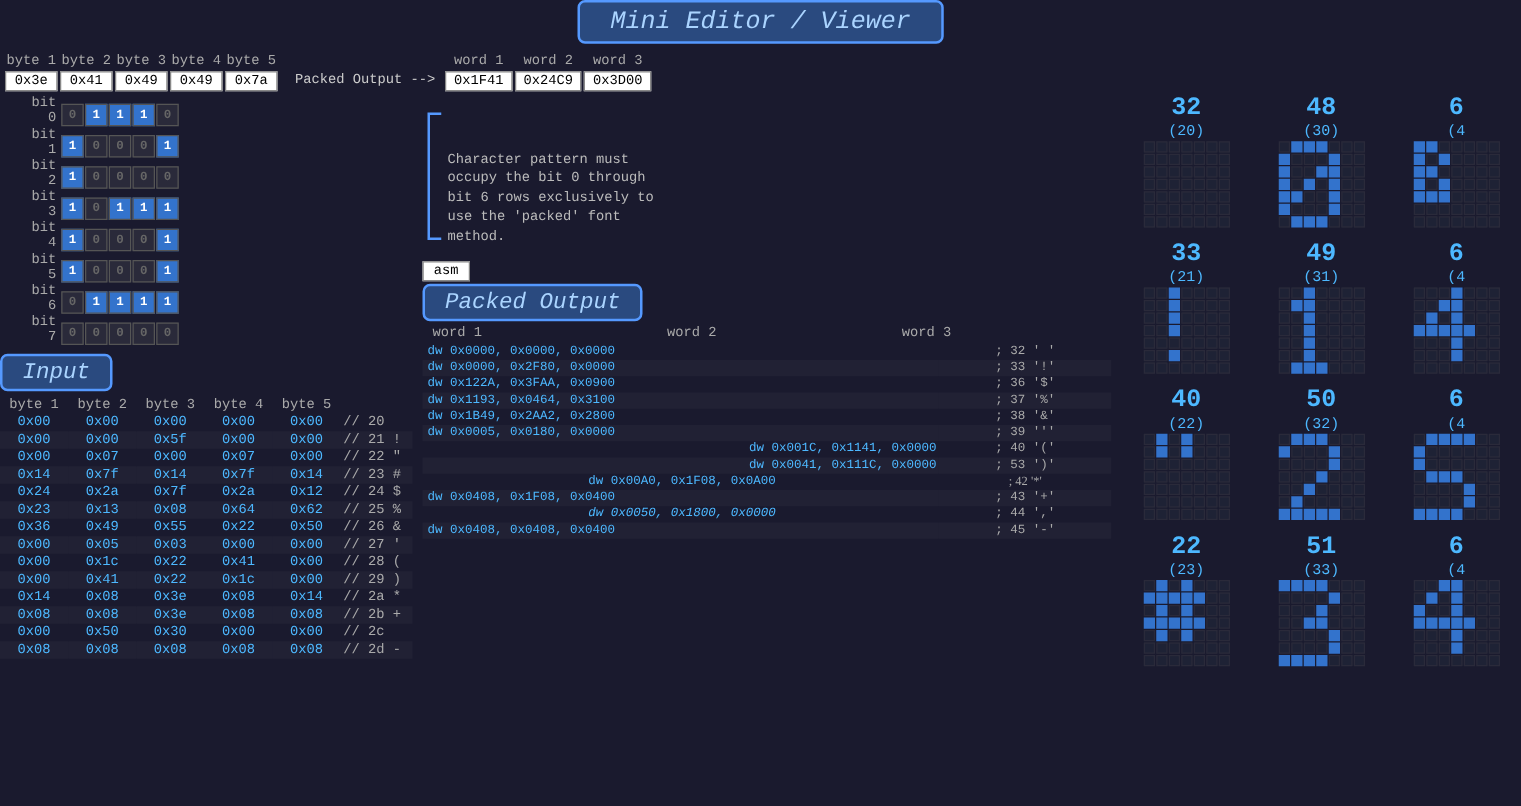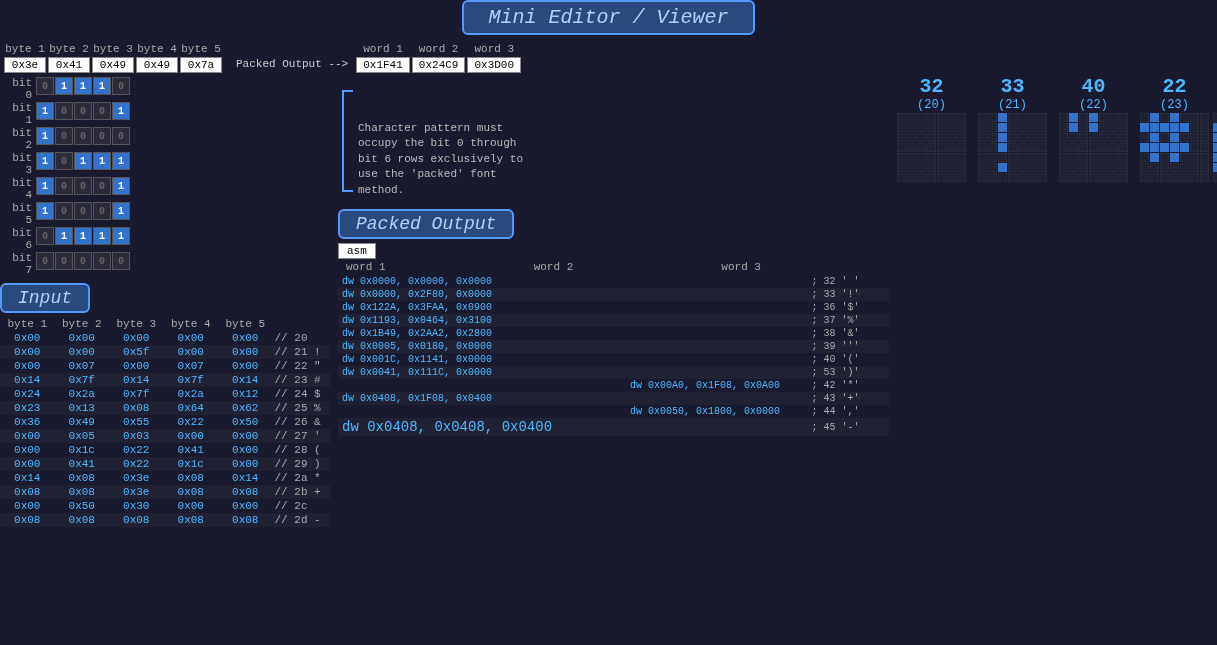--- a/index.html
+++ b/index.html
@@ -61,22 +61,23 @@
 
     
     .bit-grid-container {
       display: flex;
       flex-direction: column;
       margin-left: 60px;
     }
 
     .bit-row {
       display: flex;
-      align-items: flex-start;
+      align-items: flex-end;
       margin-bottom: 1px;
+      padding-left: 13px;
     }
 
     .bit-label {
       font-size: 11px;
       color: #aaa;
       width: 32px;
       text-align: right;
       margin-right: 4px;
     }
 
@@ -215,21 +216,21 @@
       width: 320px;
       flex-shrink: 0;
       display: flex;
       gap: 4px;
       overflow: hidden;
     }
 
     .char-preview-col {
       flex: 1;
       display: flex;
-      flex-direction: row;
+      flex-direction: column;
       gap: 12px;
     }
 
     .char-item {
       display: flex;
       flex-direction: column;
       align-items: center;
       gap: 2px;
     }
 
@@ -536,26 +537,26 @@
 
     <div class="center-section">
 
       <div style="display:flex; margin-bottom:8px; margin-top:4px;">
         <svg width="20" height="120">
           <path d="M 15 10 L 5 10 L 5 110 L 15 110" stroke="#5599ff" stroke-width="2" fill="none"></path>
         </svg>
         <div class="note-text" style="padding-top:40px;">Character pattern must occupy the bit 0 through bit 6 rows exclusively to use the 'packed' font method.</div>
       </div>
 
+      <div>
+        <div class="asm-tab">asm</div>
+      </div>
+
       <div style="margin-bottom:4px;">
         <div class="section-label-box">Packed Output</div>
-      </div>
-
-      <div>
-        <div class="asm-tab">asm</div>
       </div>
 
       <div style="display:flex; gap:20px; padding-left:8px; margin-bottom:2px;">
         <span style="color:#aaa; font-size:11px; flex:2;">word 1</span>
         <span style="color:#aaa; font-size:11px; flex:2;">word 2</span>
         <span style="color:#aaa; font-size:11px; flex:2;">word 3</span>
       </div>
 
       <div>
         <table class="data-table packed-table" id="packed-table-el">
@@ -578,41 +579,41 @@
               </tr>
               <tr>
                 <td style="text-align: left; padding-left: 4px; color: rgb(77, 184, 255); font-size: 10px;">dw 0x1B49, 0x2AA2, 0x2800</td>
                 <td style="color: rgb(170, 170, 170); font-size: 10px;">; 38 '&amp;'</td>
               </tr>
               <tr>
                 <td style="text-align: left; padding-left: 4px; color: rgb(77, 184, 255); font-size: 10px;">dw 0x0005, 0x0180, 0x0000</td>
                 <td style="color: rgb(170, 170, 170); font-size: 10px;">; 39 '''</td>
               </tr>
               <tr>
-                <td style="text-align: left; padding-left: 4px; color: rgb(77, 184, 255); font-size: 10px;">dw 0x001C, 0x1141, 0x0000</td>
+                <td style="text-align: right; padding-left: 4px; color: rgb(77, 184, 255); font-size: 10px;">dw 0x001C, 0x1141, 0x0000</td>
                 <td style="color: rgb(170, 170, 170); font-size: 10px;">; 40 '('</td>
               </tr>
               <tr>
-                <td style="text-align: left; padding-left: 4px; color: rgb(77, 184, 255); font-size: 10px;">dw 0x0041, 0x111C, 0x0000</td>
+                <td style="text-align: right; padding-left: 4px; color: rgb(77, 184, 255); font-size: 10px;">dw 0x0041, 0x111C, 0x0000</td>
                 <td style="color: rgb(170, 170, 170); font-size: 10px;">; 53 ')'</td>
               </tr>
               <tr>
-                <td style="text-align: right; padding-left: 4px; color: rgb(77, 184, 255); font-size: 10px;">dw 0x00A0, 0x1F08, 0x0A00</td>
-                <td style="color: rgb(170, 170, 170); font-size: 10px;">; 42 '*'</td>
+                <td style="text-align: center; padding-left: 4px; color: rgb(77, 184, 255); font-size: 10px;">dw 0x00A0, 0x1F08, 0x0A00</td>
+                <td style="color: rgb(170, 170, 170); font-size: 10px; font-family: Liberation Serif, serif;">; 42 '*'</td>
               </tr>
               <tr>
                 <td style="text-align: left; padding-left: 4px; color: rgb(77, 184, 255); font-size: 10px;">dw 0x0408, 0x1F08, 0x0400</td>
                 <td style="color: rgb(170, 170, 170); font-size: 10px;">; 43 '+'</td>
               </tr>
               <tr>
-                <td style="text-align: right; padding-left: 4px; color: rgb(77, 184, 255); font-size: 10px;">dw 0x0050, 0x1800, 0x0000</td>
+                <td style="text-align: center; padding-left: 4px; color: rgb(77, 184, 255); font-size: 10px; font-style: italic;">dw 0x0050, 0x1800, 0x0000</td>
                 <td style="color: rgb(170, 170, 170); font-size: 10px;">; 44 ','</td>
               </tr>
               <tr>
-                <td style="text-align: left; padding-left: 4px; color: rgb(77, 184, 255); font-size: 14px;">dw 0x0408, 0x0408, 0x0400</td>
+                <td style="text-align: left; padding-left: 4px; color: rgb(77, 184, 255); font-size: 10px;">dw 0x0408, 0x0408, 0x0400</td>
                 <td style="color: rgb(170, 170, 170); font-size: 10px;">; 45 '-'</td>
               </tr>
             </tbody>
         </table>
       </div>
     </div>
 
     <div class="char-preview-section" id="char-preview-el">
     <div class="char-preview-col">
           <div class="char-item">

